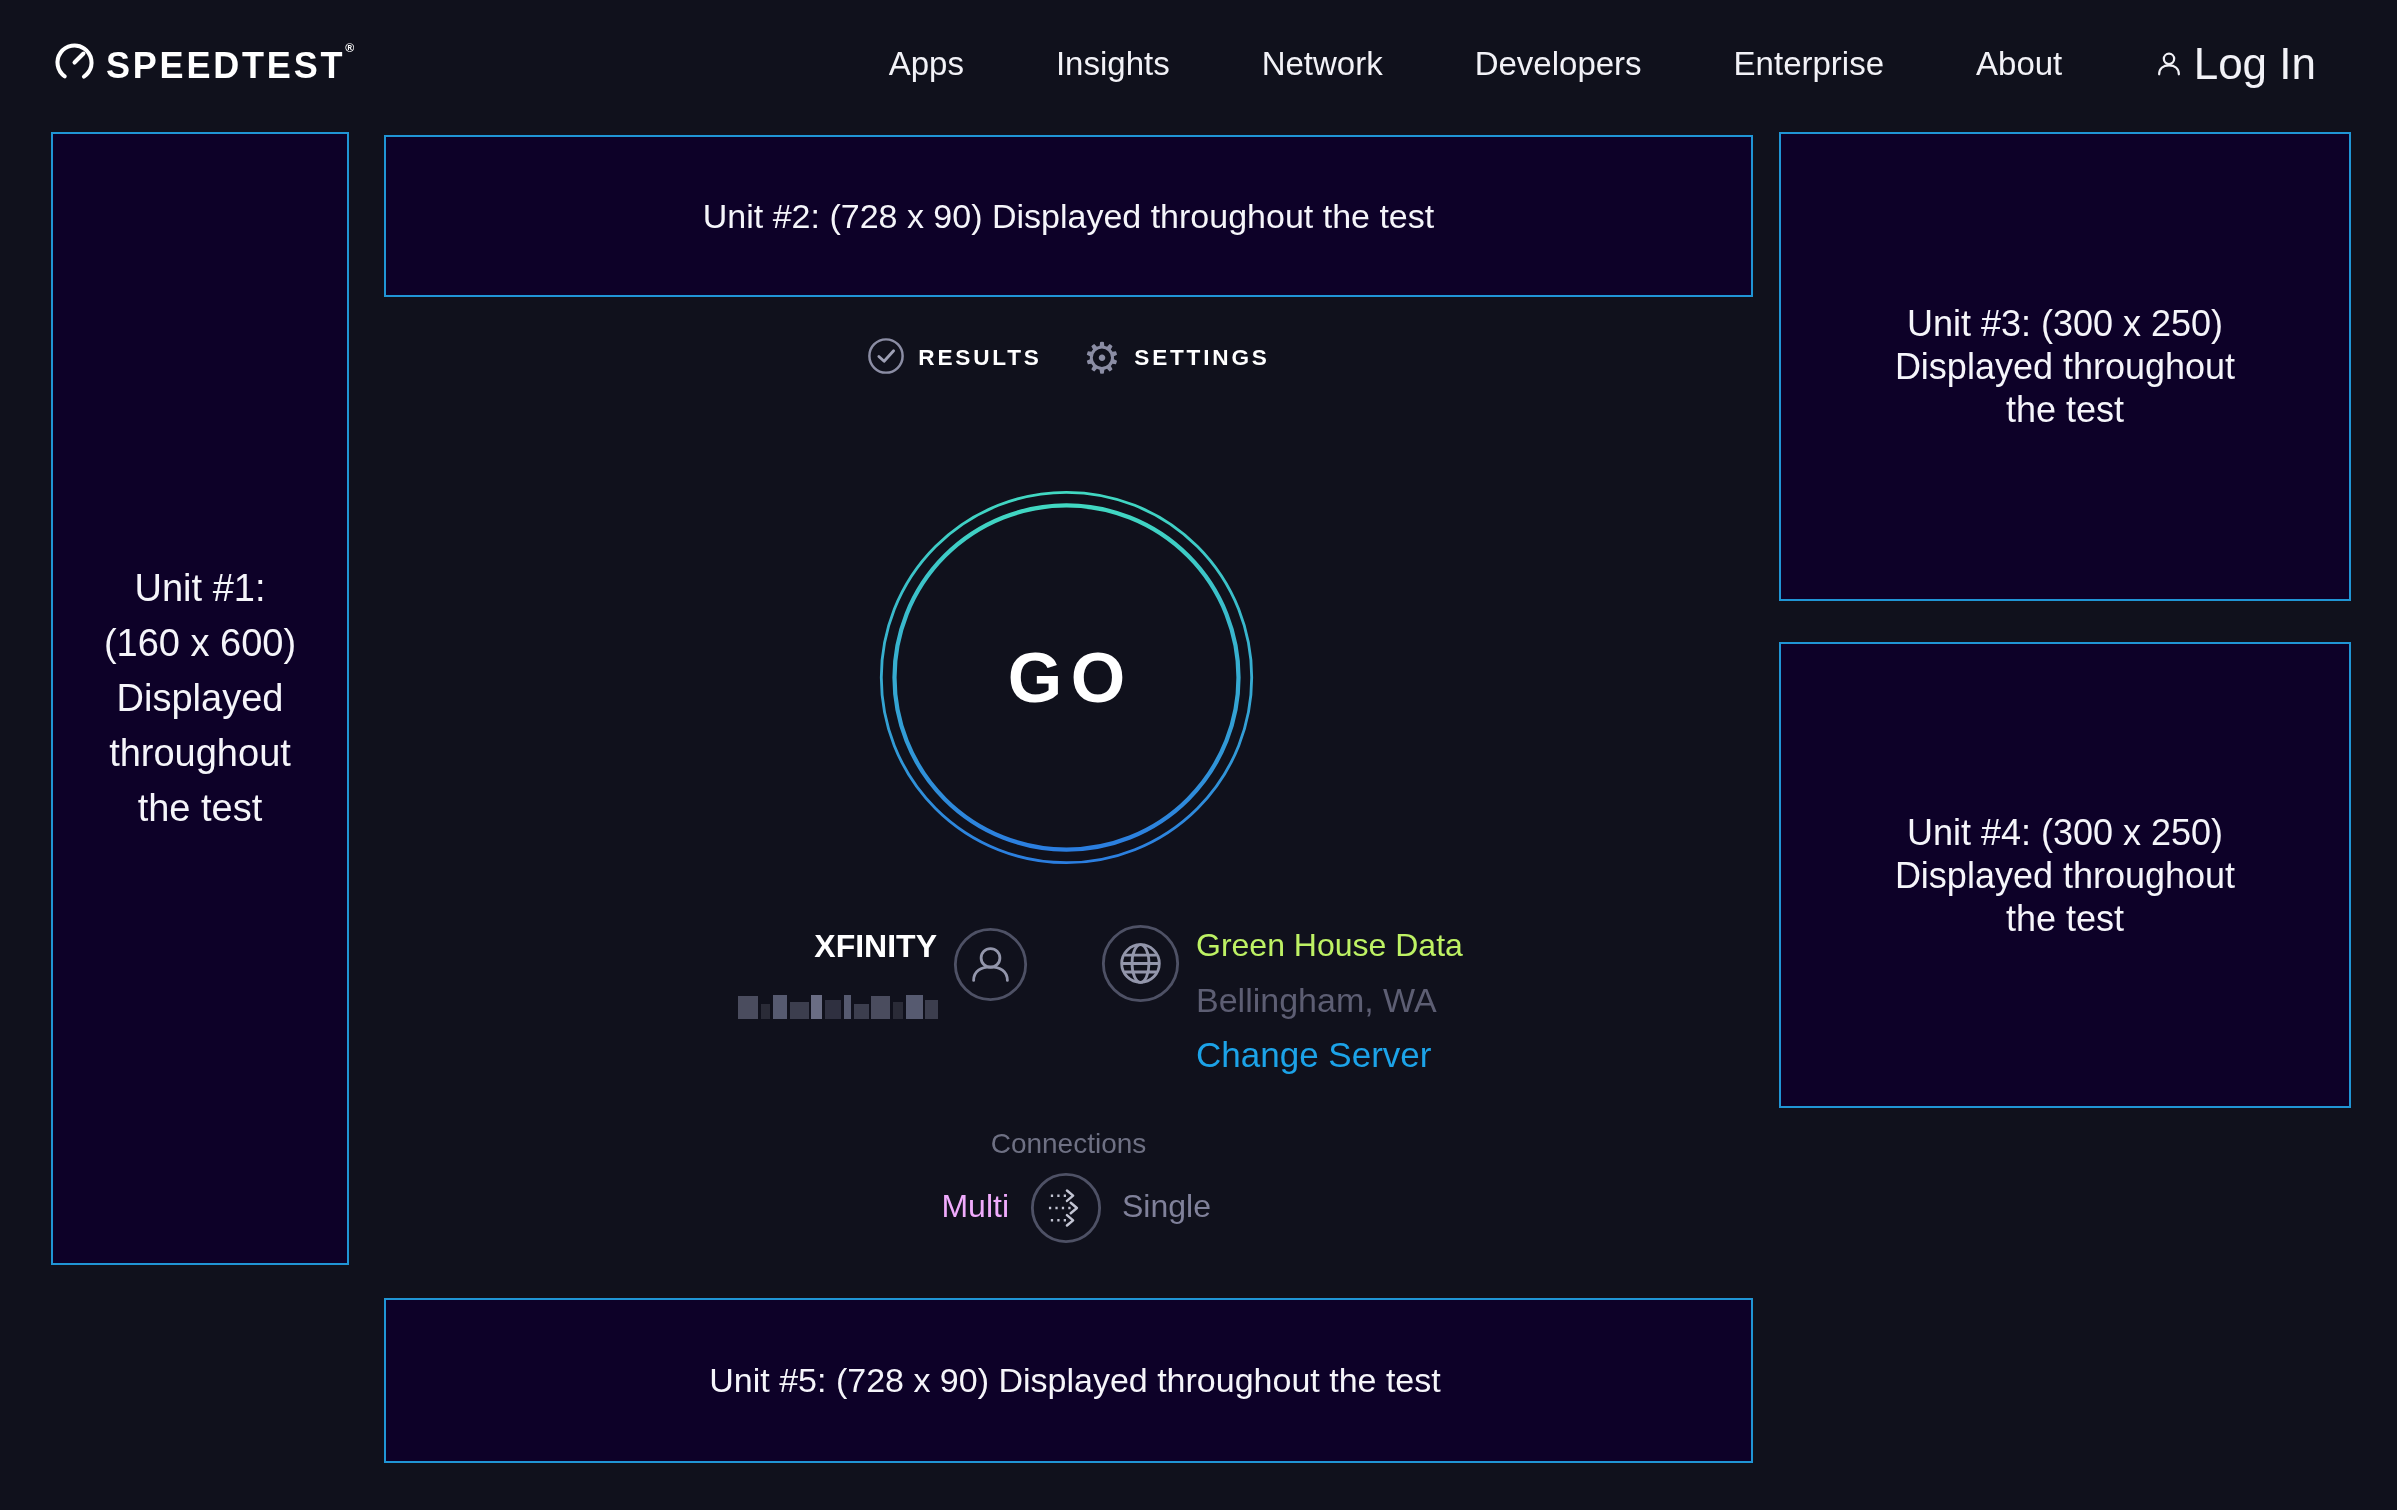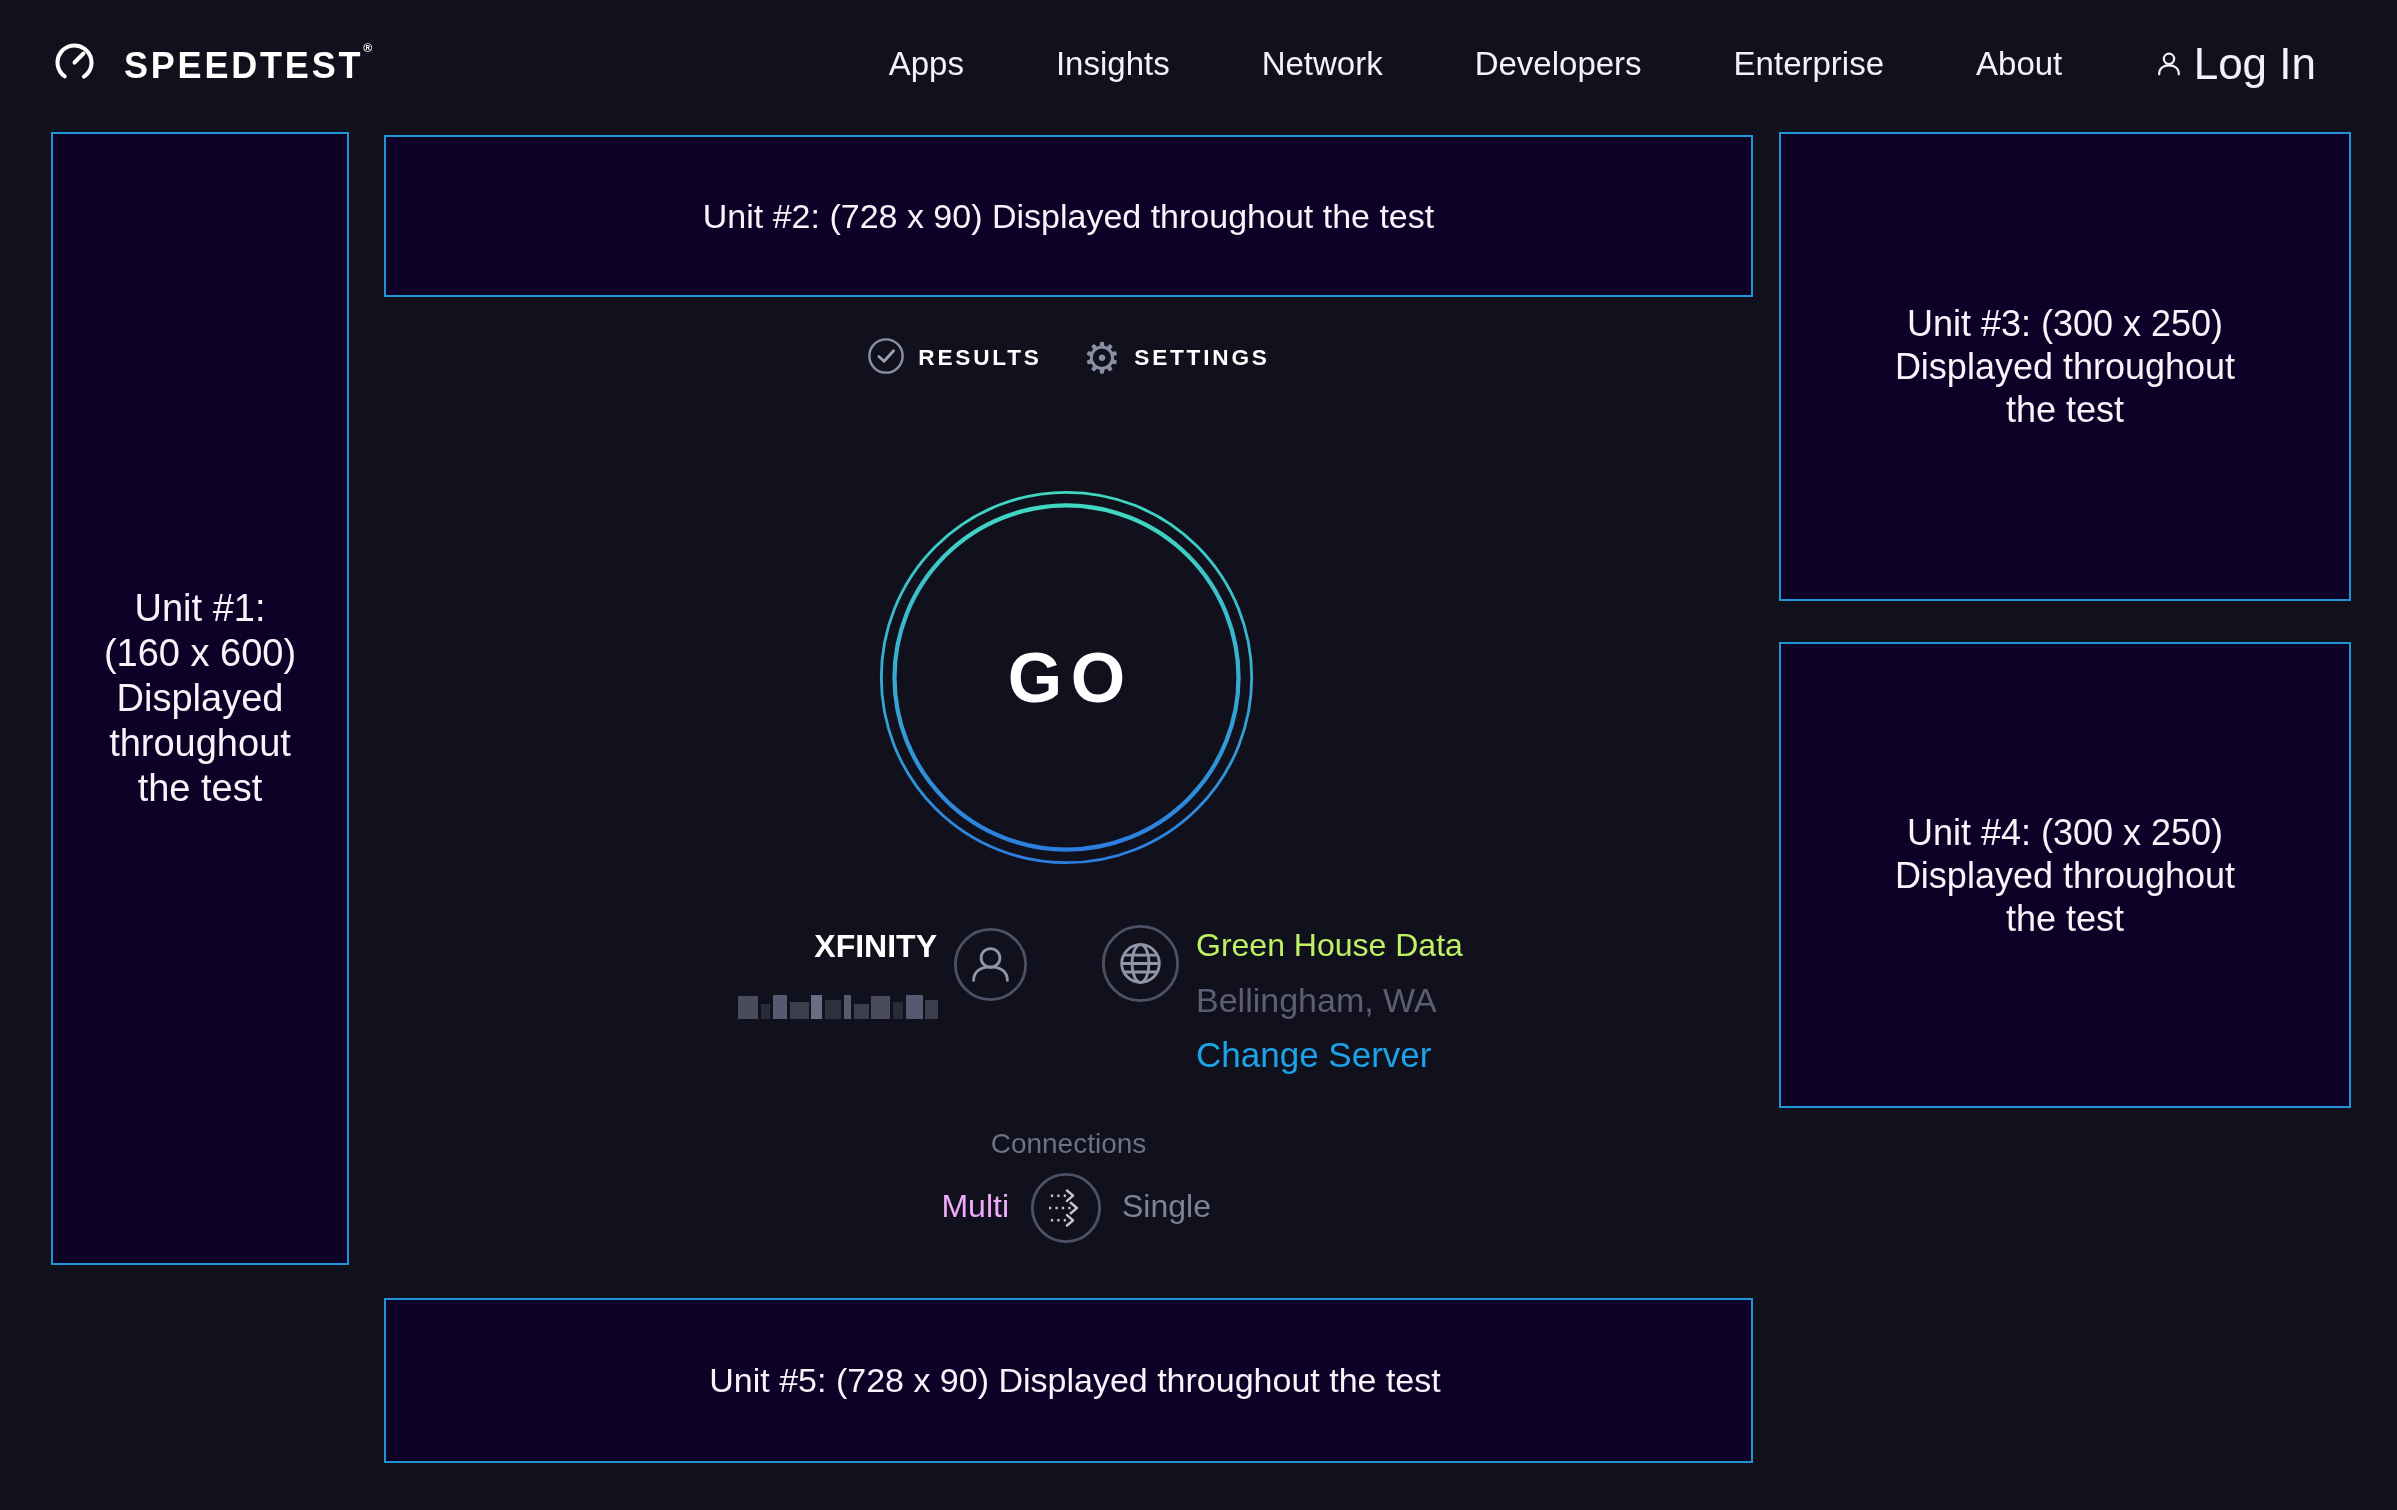--- a/index.html
+++ b/index.html
@@ -5,33 +5,33 @@
   html,body{margin:0;padding:0;}
   body{
     width:2397px;height:1510px;position:relative;overflow:hidden;
     background:#10111c;color:#fff;
     font-family:"Liberation Sans","DejaVu Sans",sans-serif;
   }
   
   .header{position:absolute;left:0;top:0;width:2397px;height:128px;
     display:flex;align-items:center;justify-content:space-between;
     padding:0 81px 0 53px;box-sizing:border-box;}
-  .logo{display:flex;align-items:flex-start;gap:28px;cursor:pointer;}
+  .logo{display:flex;align-items:flex-start;gap:10px;cursor:pointer;}
   .logo-text{font-size:36px;font-weight:700;letter-spacing:2.8px;color:#fff;}
   .logo-reg{font-size:12.2px;vertical-align:26px;letter-spacing:0;}
   .nav{display:flex;align-items:center;gap:92px;}
   .nav-item{font-size:33px;color:#f2f2f7;text-decoration:none;cursor:pointer;}
   .login{display:flex;gap:9.4px;cursor:pointer;font-size:44px;color:#f2f2f7;}
   
   .ad{position:absolute;border:2.8px solid #2095d5;background:#0d0128;
     display:flex;align-items:center;justify-content:center;
     text-align:center;box-sizing:border-box;cursor:pointer;}
   .ad-text{white-space:pre-line;color:#f5f5fa;}
   .ad1{left:51px;top:132px;width:298px;height:1133px;}
-  .ad1 .ad-text{font-size:38px;line-height:45px;}
+  .ad1 .ad-text{font-size:38px;line-height:55px;}
   .ad2{left:384px;top:135px;width:1369px;height:162px;}
   .ad2 .ad-text{font-size:34px;}
   .ad3{left:1779px;top:132px;width:572px;height:469px;}
   .ad3 .ad-text{font-size:36px;line-height:43px;}
   .ad4{left:1779px;top:642px;width:572px;height:466px;}
   .ad4 .ad-text{font-size:36px;line-height:43px;}
   .ad5{left:384px;top:1298px;width:1369px;height:165px;padding-left:13px;}
   .ad5 .ad-text{font-size:34px;}
   
   .tabs{position:absolute;left:384px;top:337px;width:1369px;

